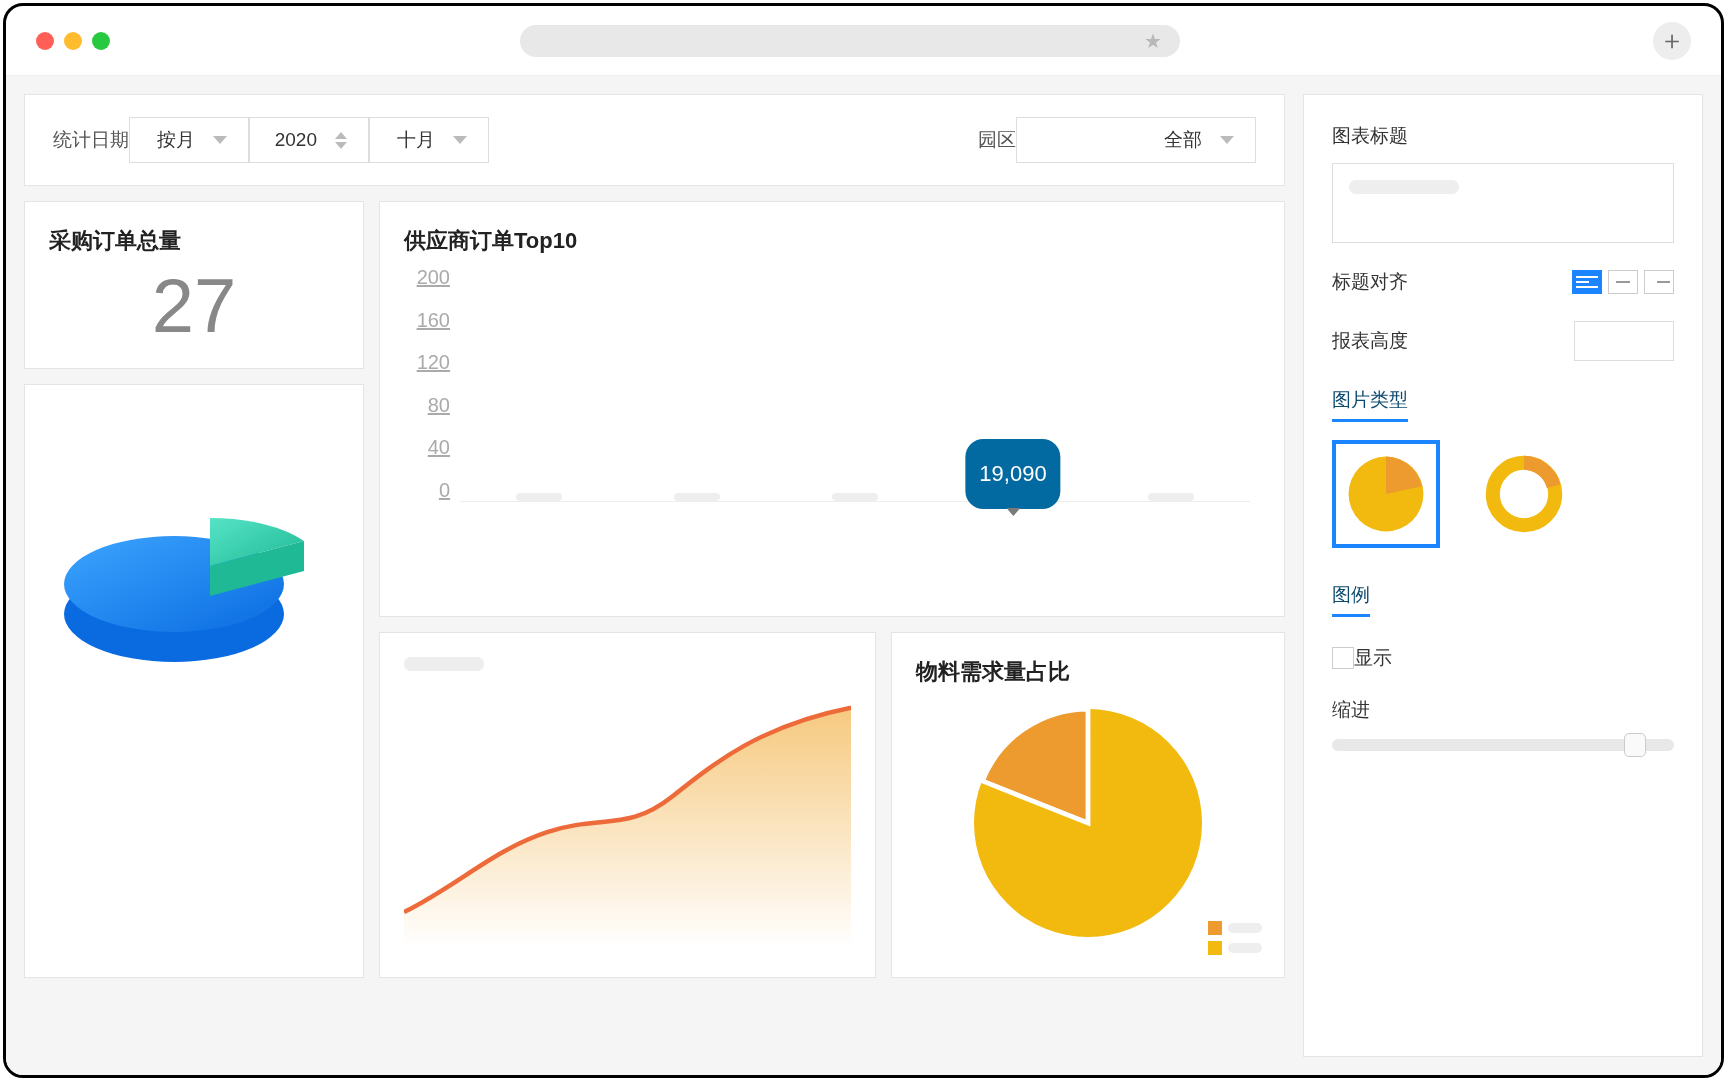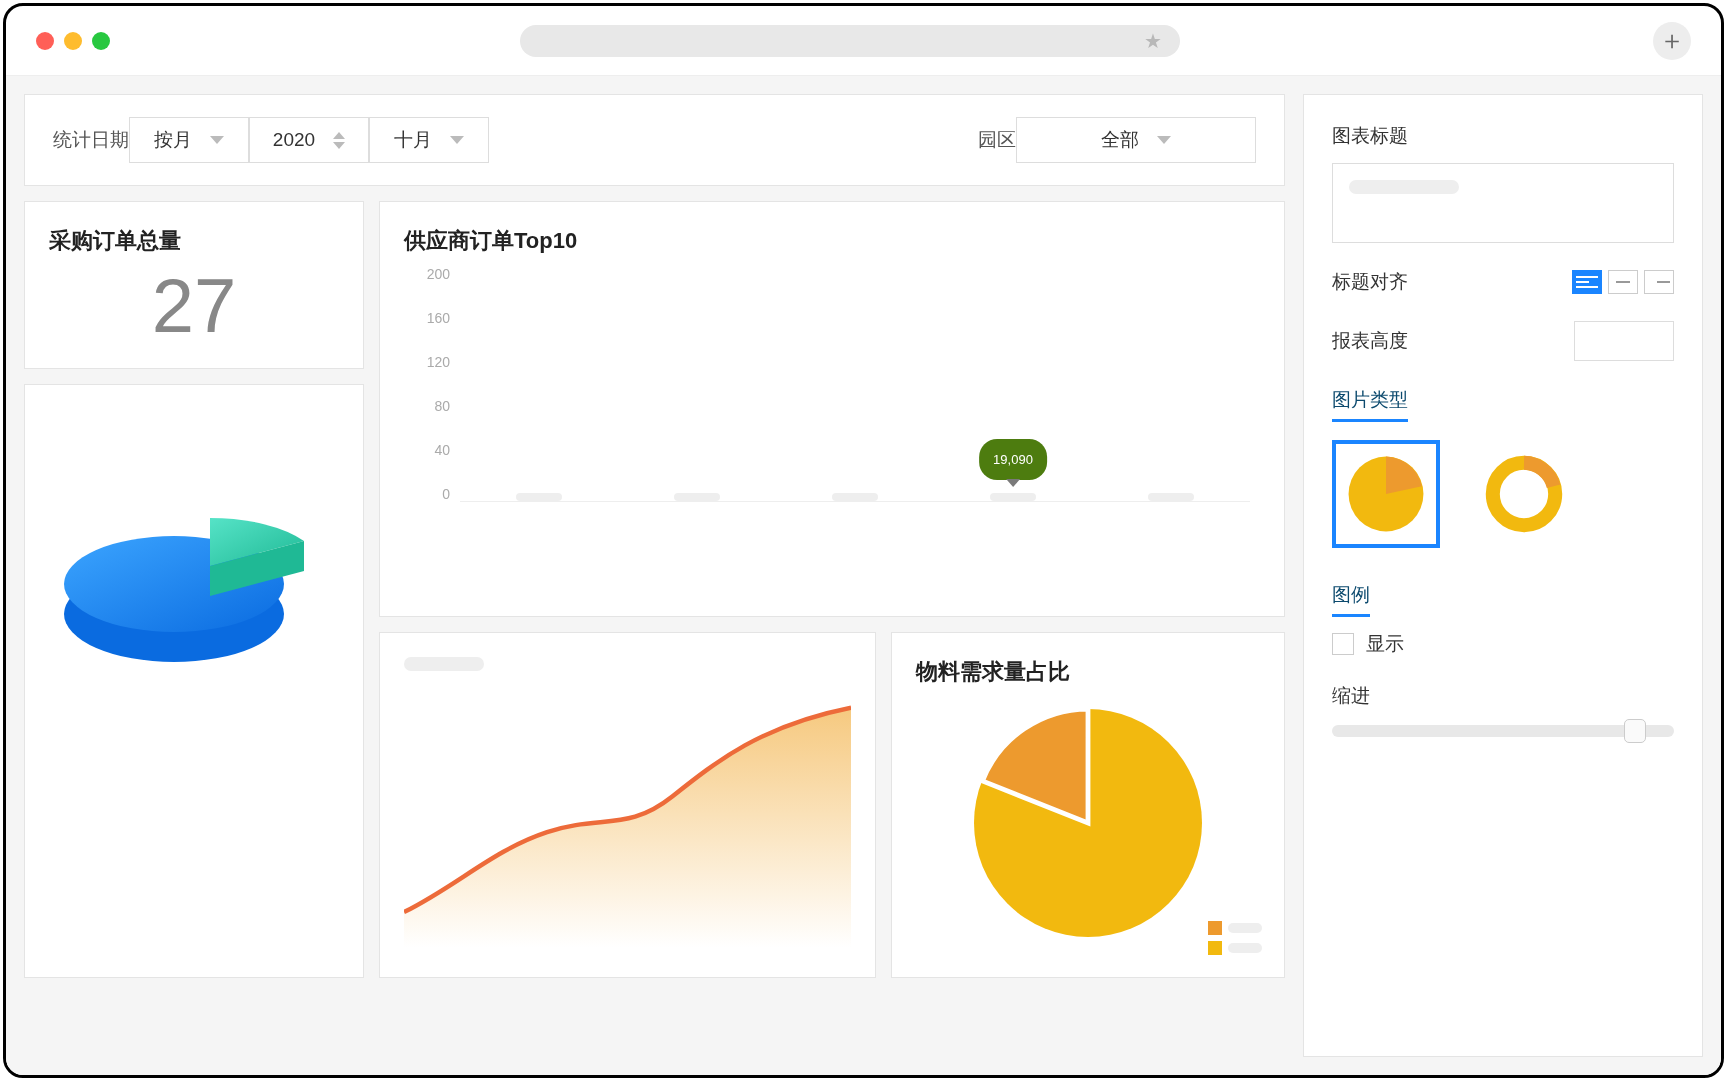--- a/index.html
+++ b/index.html
@@ -78,28 +78,28 @@
   padding: 22px 28px;
   display: flex;
   align-items: center;
   font-size: 19px;
   color: #555;
 }
 .filter-bar .spacer { flex: 1; }
 .select {
   border: 1px solid #ddd;
   height: 46px;
-  padding: 0 14px;
+  padding: 0 21px;
   display: flex;
   align-items: center;
   gap: 18px;
   background: #fff;
   color: #333;
   min-width: 120px;
-  justify-content: center;
+  justify-content: flex-end;
 }
 .select.wide { min-width: 240px; }
 .caret-down {
   width: 0; height: 0;
   border-left: 7px solid transparent;
   border-right: 7px solid transparent;
   border-top: 8px solid #bbb;
 }
 .spinner-arrows {
   display: flex; flex-direction: column; gap: 3px;
@@ -123,42 +123,42 @@
   position: relative;
   overflow: hidden;
 }
 .card-title { font-size: 22px; font-weight: 600; color: #222; }
 .kpi-num { font-size: 76px; color: #888; text-align: center; margin-top: 6px; font-weight: 300; }
 .bar-chart { position: relative; height: 260px; margin-top: 10px; }
 .y-axis {
   position: absolute; left: 0; top: 0; bottom: 24px;
   width: 46px;
   display: flex; flex-direction: column; justify-content: space-between;
-  text-align: right; font-size: 14px; color: #aaa;
+  text-align: right; font-size: 20px; color: #aaa; text-decoration: underline;
 }
 .plot {
   position: absolute; left: 56px; right: 10px; top: 0; bottom: 24px;
   border-bottom: 1px solid #eee;
   display: flex; align-items: flex-end; justify-content: space-around;
 }
 .bar-wrap { width: 60px; display:flex; flex-direction:column; align-items:center; position:relative;}
 .bar { width: 60px; border-radius: 2px 2px 0 0; }
 .bar.orange { background: linear-gradient(#f0a43b, #f3b862); }
 .bar.coral { background: linear-gradient(#f17877, #f59693); }
 .bar.teal  { background: linear-gradient(#61bdb2, #7cccc0); }
 .bar.blue  { background: linear-gradient(#1a85ff, #3ca5ff); }
 .xlbl {
   width: 46px; height: 8px; background: #eee; border-radius: 4px;
   margin-top: 10px;
 }
 .tooltip {
   position: absolute;
   top: -44px; left: 50%; transform: translateX(-50%);
-  background: #4d7c0f; color: #fff; font-size: 13px;
-  padding: 13px 14px; border-radius: 18px; white-space: nowrap;
+  background: #0369a1; color: #fff; font-size: 22px;
+  padding: 22px 14px; border-radius: 18px; white-space: nowrap;
 }
 .tooltip::after {
   content:''; position:absolute; left:50%; bottom:-7px; transform:translateX(-50%);
   border-left:7px solid transparent; border-right:7px solid transparent;
   border-top:8px solid #7a7a7a;
 }
 
 .lower-right {
   grid-column: 2; grid-row: 2;
   display: flex; gap: 15px;
@@ -189,21 +189,21 @@
 .align-btn .ln { height:2px; background:#999; }
 .align-btn.active .ln { background:#fff; }
 .align-btn.left .ln:nth-child(2){ width:60%; }
 .align-btn.center .ln { margin:0 auto; } .align-btn.center .ln:nth-child(2){width:60%;}
 .align-btn.right .ln { margin-left:auto;} .align-btn.right .ln:nth-child(2){width:60%;}
 .sp-numbox { width:100px; height:40px; border:1px solid #ddd;}
 .underline { border-bottom:3px solid #1a85ff; padding-bottom:6px; display:inline-block;}
 .chart-types { display:flex; gap:30px; margin-top:18px;}
 .ct-opt { width:108px; height:108px; display:flex; align-items:center; justify-content:center;}
 .ct-opt.selected { border:4px solid #1a85ff;}
-.checkbox-row { display:flex; align-items:center; gap:12px; margin-top:14px;}
+.checkbox-row { display:flex; align-items:center; margin-top:28px;}
 .cb { width:22px; height:22px; border:1px solid #ccc;}
 .slider-track {
   margin-top:16px; height:12px; background:#e8e8e8; border-radius:6px;
   position:relative;
 }
 .slider-thumb {
   position:absolute; right:28px; top:-6px;
   width:22px; height:24px; background:#fafafa; border:1px solid #ccc; border-radius:5px;
 }
 .dash-grid2 {

